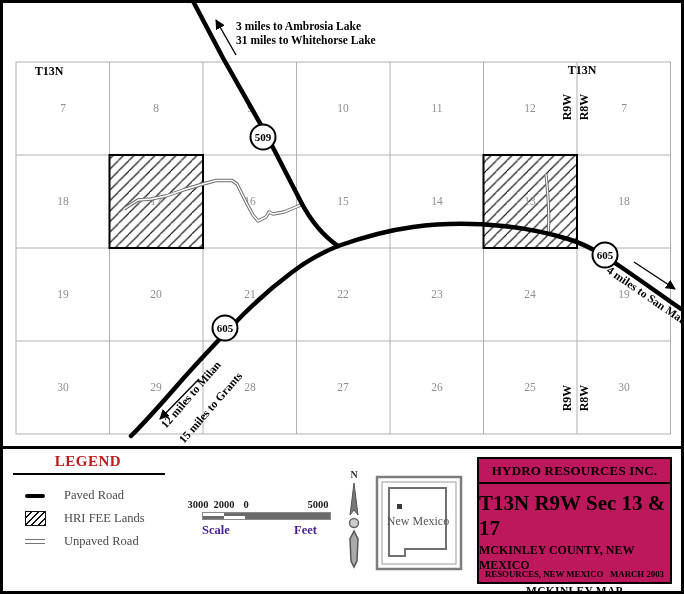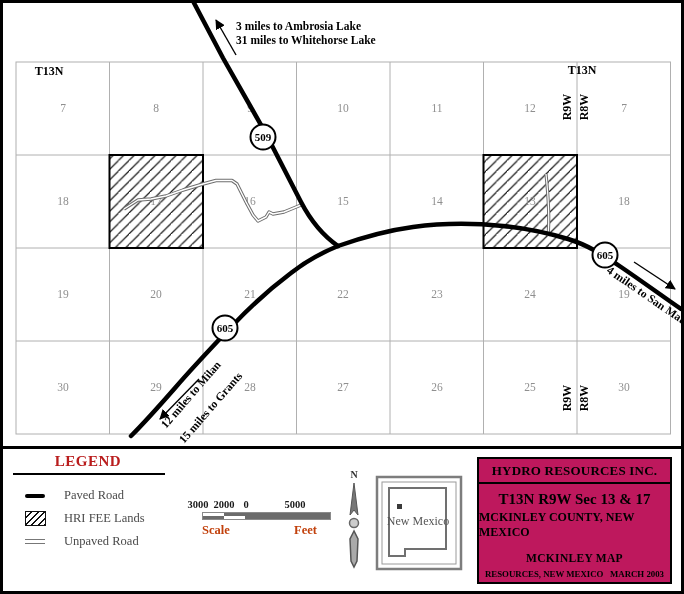--- a/index.html
+++ b/index.html
@@ -23,27 +23,27 @@
   .unpaved-swatch{width:20px;height:2.4px;border-top:1.6px solid #777;border-bottom:1.6px solid #777;}
   .legend-label{margin-left:17px;font-size:12.5px;color:#4a4a4a;white-space:nowrap;}
 
   
   .scale{position:absolute;left:183px;top:50px;width:165px;height:42px;font-size:11px;}
   .scale .tick{position:absolute;top:0;transform:translateX(-50%);font-weight:bold;color:#1a1a1a;font-size:10.5px;}
   .scale-graphic{position:absolute;left:16px;top:13px;width:129px;height:8px;border:1px solid #8a8a8a;box-sizing:border-box;display:flex;}
   .seg1{width:21px;background:linear-gradient(to bottom,#fff 0 45%,#6b6b6b 45% 100%);}
   .seg2{width:21px;background:linear-gradient(to bottom,#6b6b6b 0 55%,#fff 55% 100%);}
   .seg3{flex:1;background:#6b6b6b;}
-  .scale-word{position:absolute;top:24px;font-size:12.5px;color:#c2410c;font-weight:bold;}
+  .scale-word{position:absolute;top:24px;font-size:12.5px;color:#4c1d95;font-weight:bold;}
 
   
   .title-block{position:absolute;left:474px;top:8px;width:195px;height:127px;border:2.5px solid #000;box-sizing:border-box;background:#be185d;}
   .tb-header{height:23px;border-bottom:2px solid #000;display:flex;align-items:center;justify-content:center;
     font-weight:bold;font-size:13px;letter-spacing:.2px;}
-  .tb-location{margin-top:7px;text-align:center;font-weight:bold;font-size:15px;}
+  .tb-location{margin-top:7px;text-align:left;font-weight:bold;font-size:21px;}
   .tb-county{margin-top:2px;text-align:left;font-weight:bold;font-size:12px;}
   .tb-maptype{margin-top:12px;text-align:center;font-weight:bold;font-size:11.5px;letter-spacing:.3px;}
   .tb-footer{position:absolute;left:0;right:0;bottom:3px;display:flex;justify-content:space-between;
     padding:0 6px;font-weight:bold;font-size:8.8px;}
   svg text{font-family:"Liberation Serif","DejaVu Serif",serif;}
 </style>
 </head>
 <body>
 
 <div class="frame">
@@ -186,21 +186,21 @@
             <span class="unpaved-swatch"></span>
           </span>
         <span class="legend-label">Unpaved Road</span>
       </div>
     </div>
 
     <div class="scale">
       <span class="tick" style="left:12px">3000</span>
       <span class="tick" style="left:38px">2000</span>
       <span class="tick" style="left:60px">0</span>
-      <span class="tick" style="left:109px">5000</span>
+      <span class="tick" style="left:132px">5000</span>
       <div class="scale-graphic">
         <div class="seg1"></div>
           <div class="seg2"></div>
           <div class="seg3"></div>
       </div>
       <span class="scale-word" style="left:16px">Scale</span>
       <span class="scale-word" style="left:108px">Feet</span>
     </div>
 
     <svg style="position:absolute;left:334px;top:17px" width="34" height="106" viewBox="0 0 34 106">

